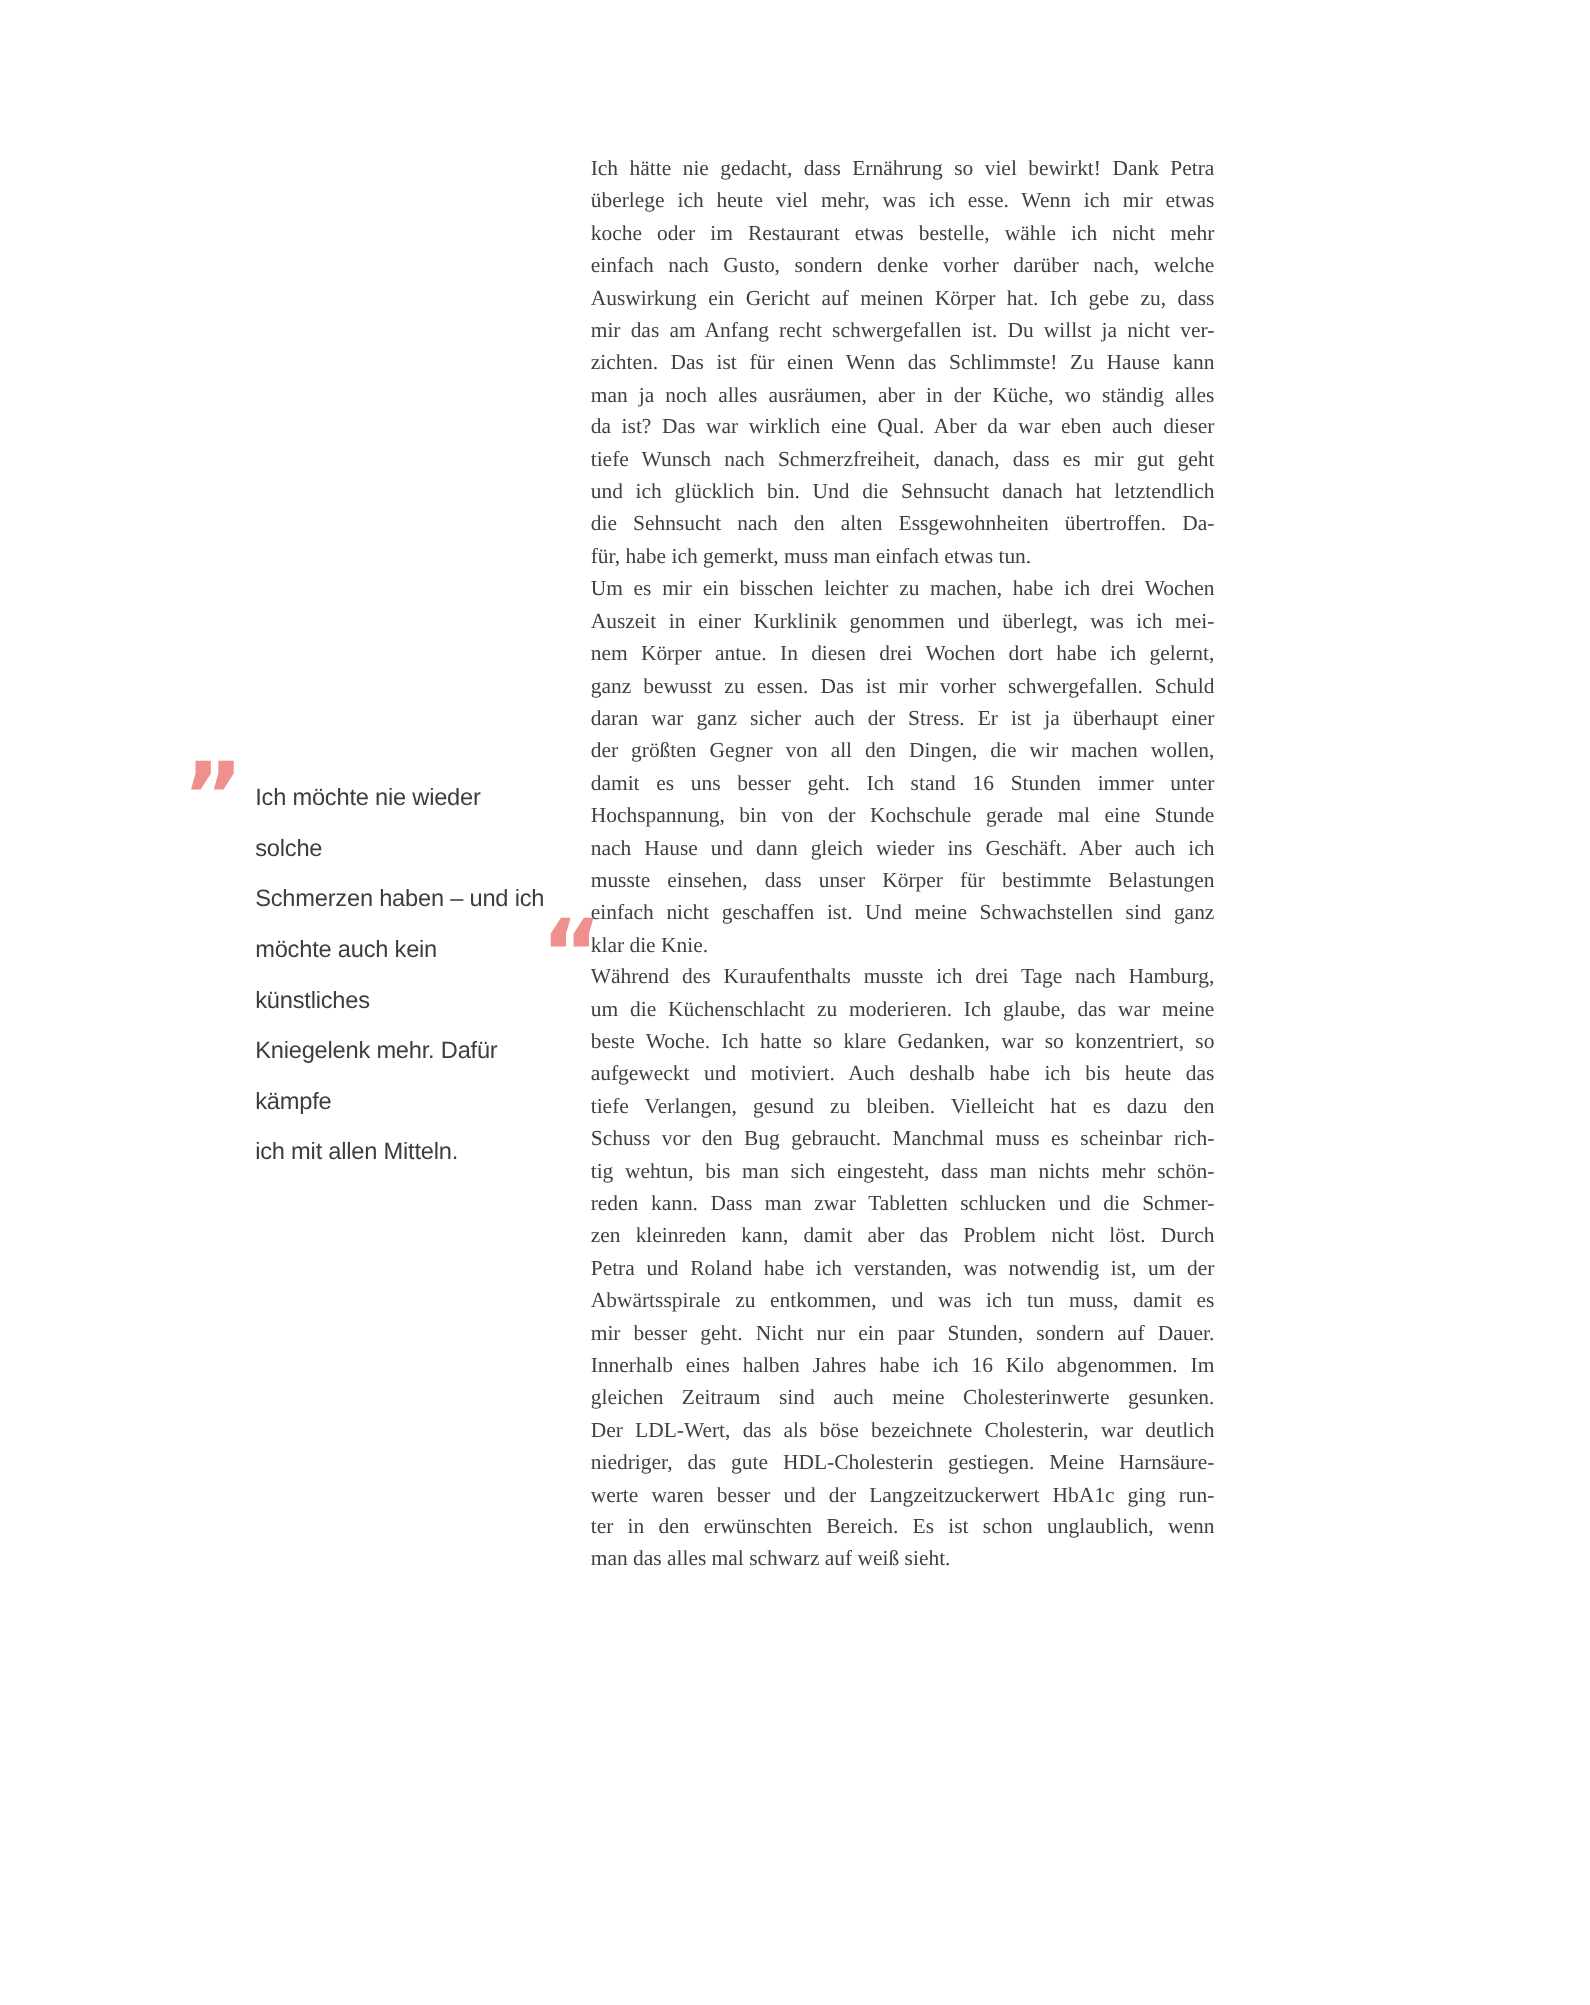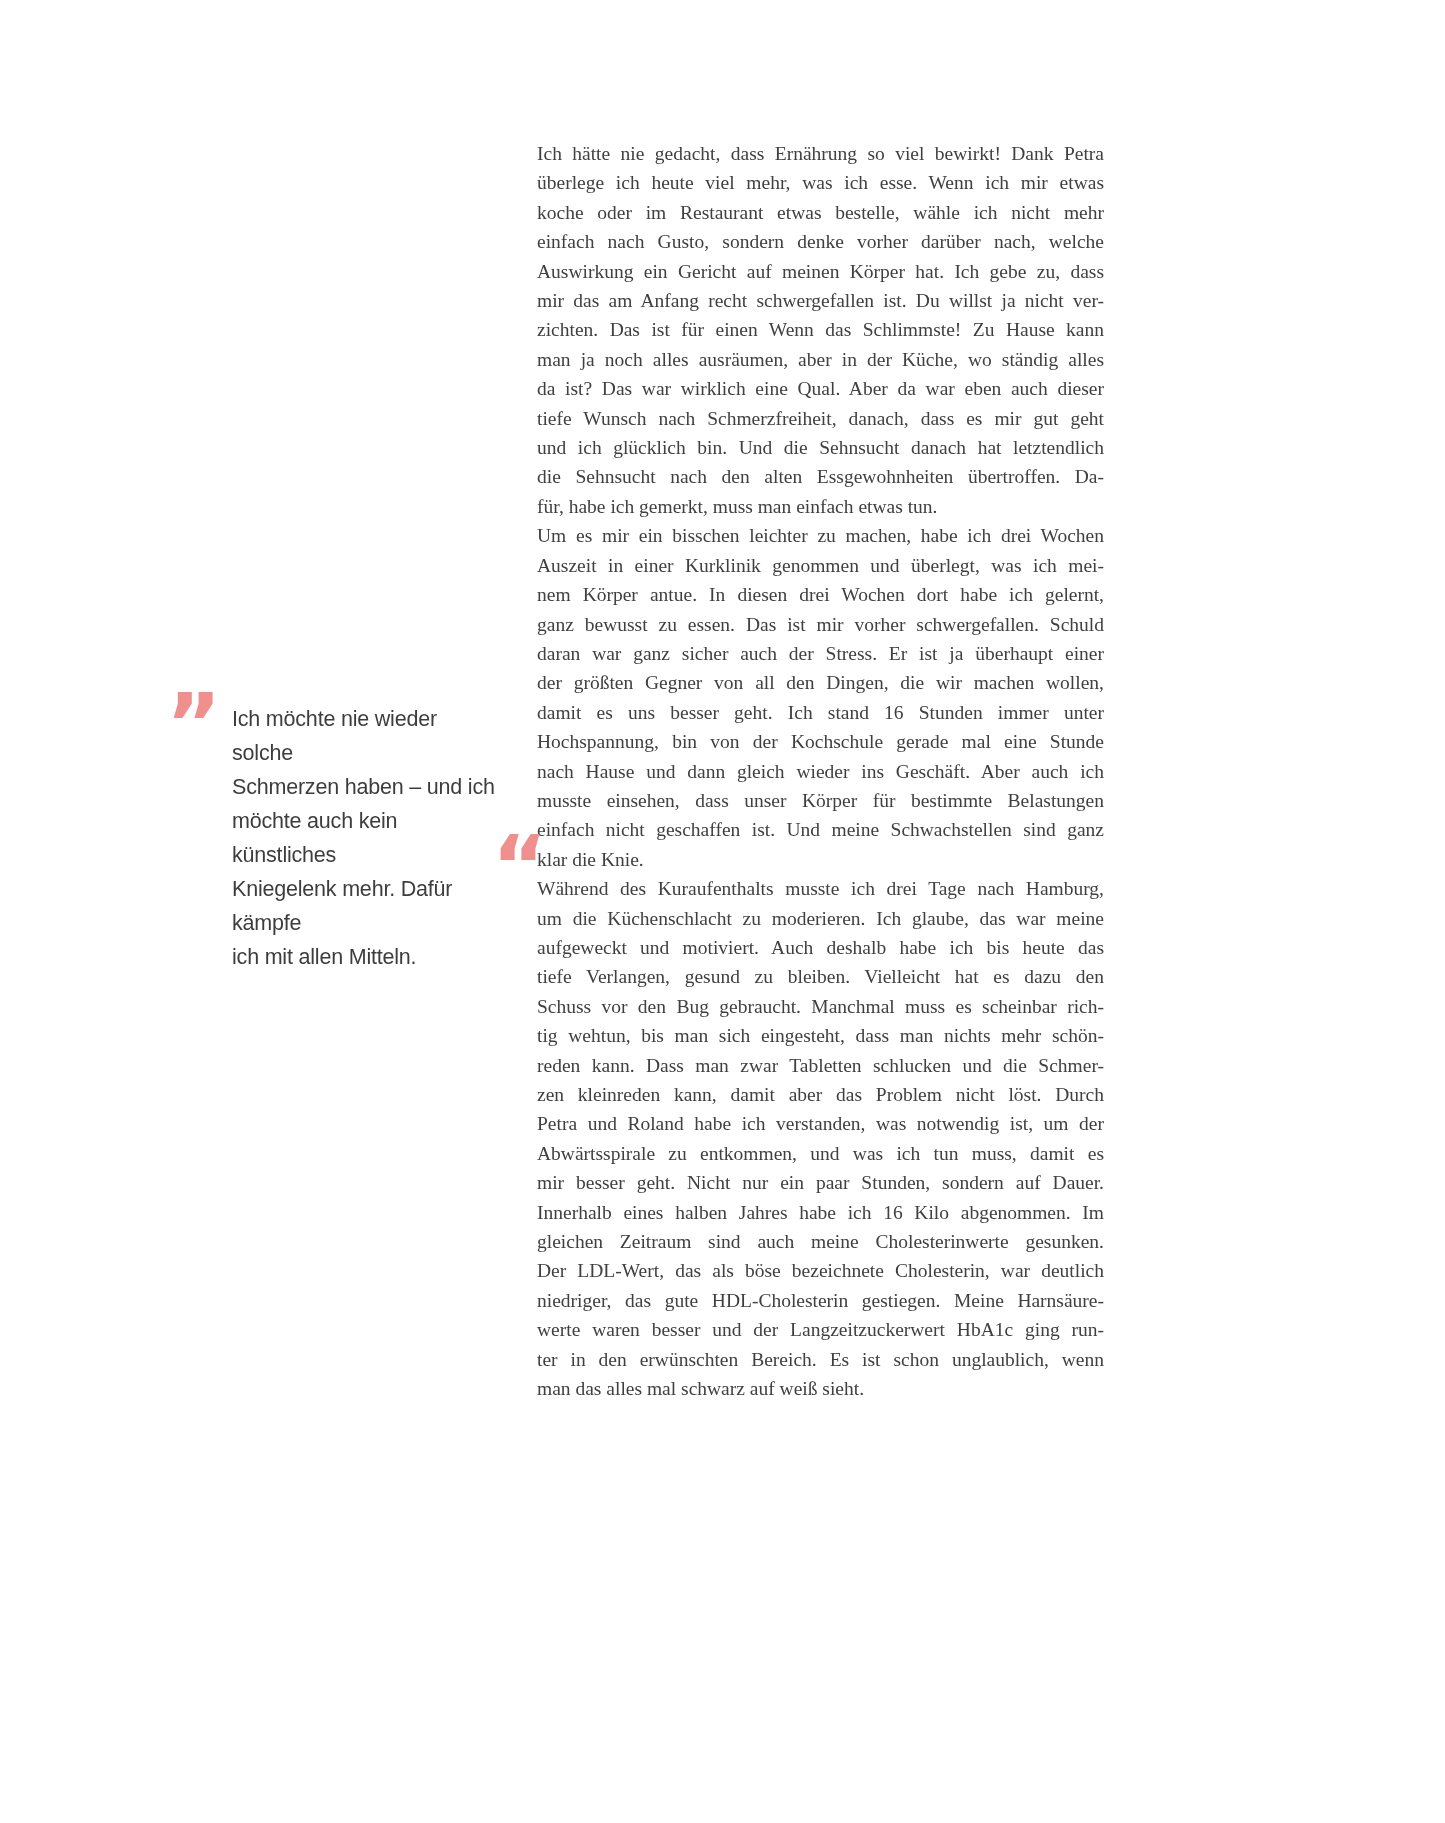--- a/index.html
+++ b/index.html
@@ -34,21 +34,21 @@
   .pullquote {
     position: absolute;
     left: 170px; top: 702px;
     width: 390px;
   }
   .qtext {
     margin-left: 62px;
     width: 268px;
     font-family: "Liberation Sans", sans-serif;
     font-size: 21.5px;
-    line-height: 34px;
+    line-height: 46px;
     letter-spacing: -0.2px;
     color: #3d3d3d;
   }
   .qmark {
     position: absolute;
     font-family: "DejaVu Sans", sans-serif;
     font-weight: bold;
     font-size: 84px;
     line-height: 1;
     color: #f0908e;
@@ -115,20 +115,21 @@
       <div class="line">damit es uns besser geht. Ich stand 16 Stunden immer unter</div>
       <div class="line">Hochspannung, bin von der Kochschule gerade mal eine Stunde</div>
       <div class="line">nach Hause und dann gleich wieder ins Geschäft. Aber auch ich</div>
       <div class="line">musste einsehen, dass unser Körper für bestimmte Belastungen</div>
       <div class="line">einfach nicht geschaffen ist. Und meine Schwachstellen sind ganz</div>
       <div class="line last">klar die Knie.</div>
     </div>
     <div class="para">
       <div class="line">Während des Kuraufenthalts musste ich drei Tage nach Hamburg,</div>
       <div class="line">um die Küchenschlacht zu moderieren. Ich glaube, das war meine</div>
+      <div class="line">beste Woche. Ich hatte so klare Gedanken, war so konzentriert, so</div>
       <div class="line">aufgeweckt und motiviert. Auch deshalb habe ich bis heute das</div>
       <div class="line">tiefe Verlangen, gesund zu bleiben. Vielleicht hat es dazu den</div>
       <div class="line">Schuss vor den Bug gebraucht. Manchmal muss es scheinbar rich-</div>
       <div class="line">tig wehtun, bis man sich eingesteht, dass man nichts mehr schön-</div>
       <div class="line">reden kann. Dass man zwar Tabletten schlucken und die Schmer-</div>
       <div class="line">zen kleinreden kann, damit aber das Problem nicht löst. Durch</div>
       <div class="line">Petra und Roland habe ich verstanden, was notwendig ist, um der</div>
       <div class="line">Abwärtsspirale zu entkommen, und was ich tun muss, damit es</div>
       <div class="line">mir besser geht. Nicht nur ein paar Stunden, sondern auf Dauer.</div>
       <div class="line">Innerhalb eines halben Jahres habe ich 16 Kilo abgenommen. Im</div>

